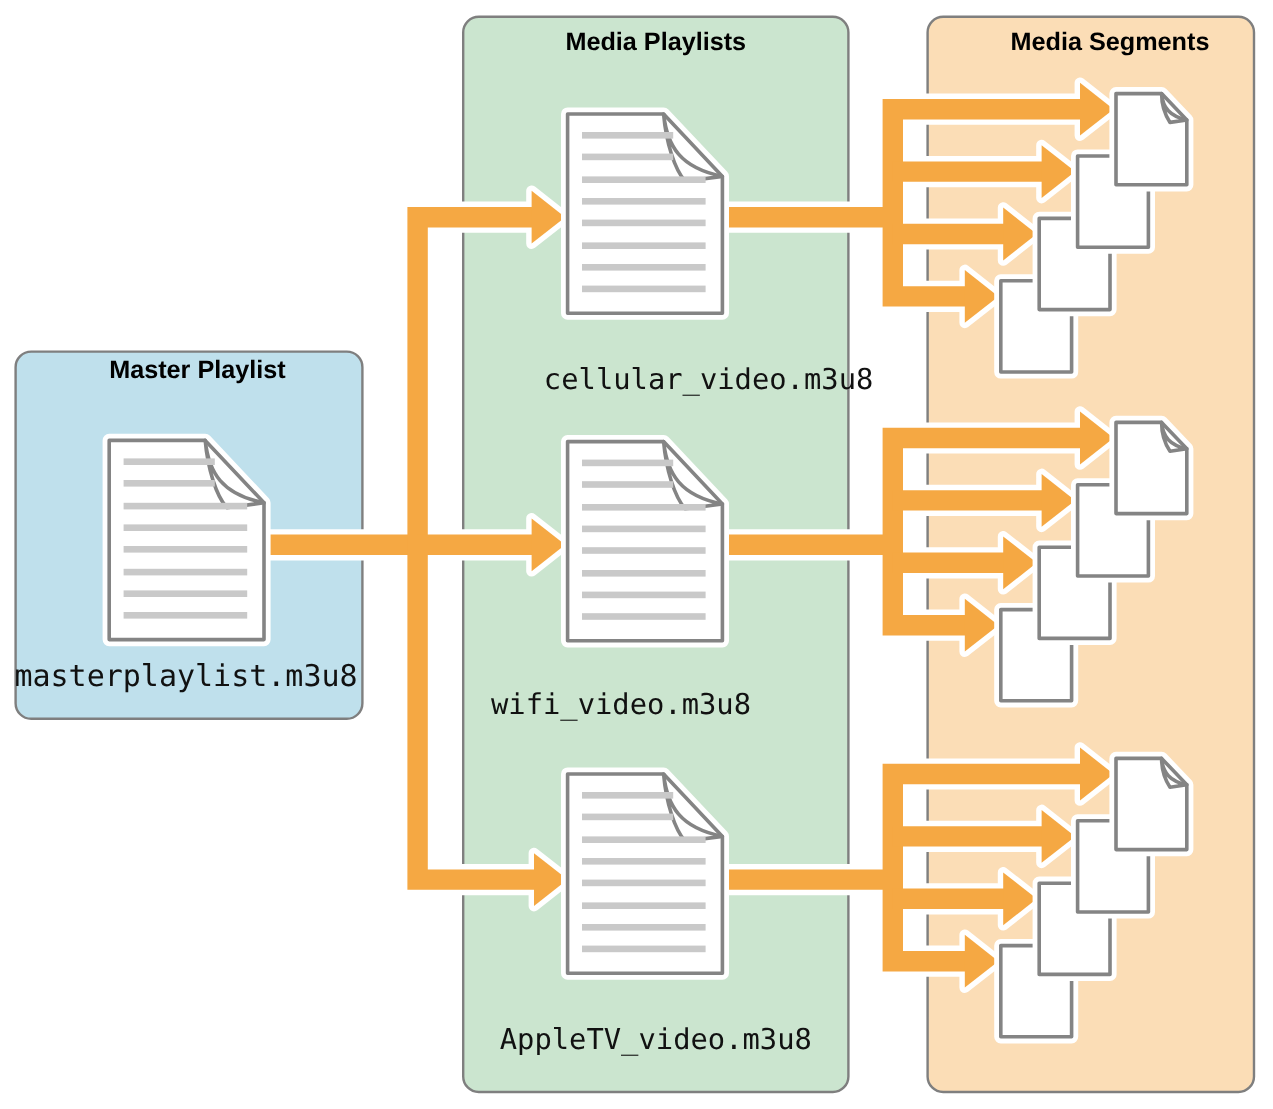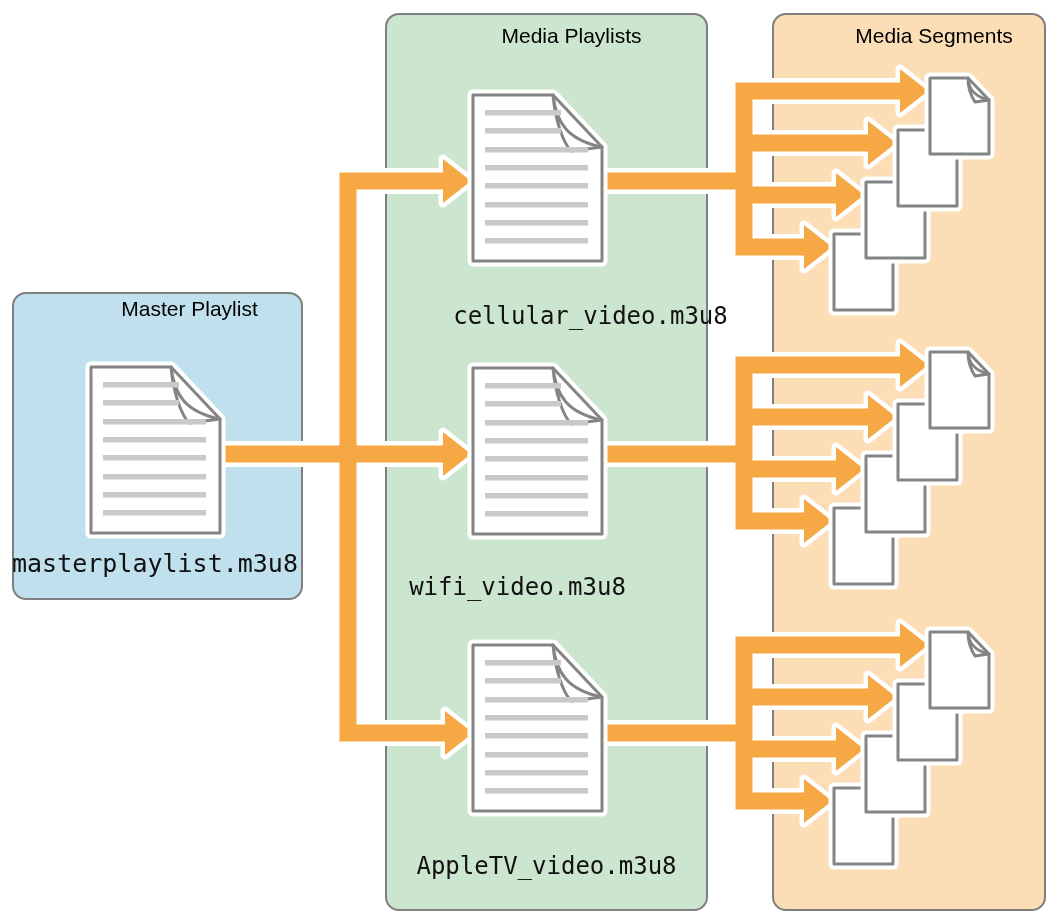--- a/index.html
+++ b/index.html
@@ -25,29 +25,28 @@
     border:2px solid var(--border-gray);
     border-radius:14px;
     box-sizing:border-box;
   }
   .panel-master{left:12px;top:292px;width:291px;height:308px;background:var(--panel-blue);}
   .panel-playlists{left:385px;top:13px;width:323px;height:898px;background:var(--panel-green);}
   .panel-segments{left:772px;top:13px;width:274px;height:898px;background:var(--panel-orange);}
   .hdr{
     position:absolute;
     text-align:center;
-    font-weight:normal;
+    font-weight:bold;
     font-size:21px;
     color:var(--text);
     letter-spacing:0px;
-    margin-left:25px;
   }
   .hdr-master{left:12px;top:297px;width:305px;}
   .hdr-playlists{left:385px;top:24px;width:323px;}
-  .hdr-segments{left:772px;top:24px;width:274px;}
+  .hdr-segments{left:772px;top:24px;width:274px;padding-left:16px;}
   .filelabel{
     position:absolute;
     text-align:center;
     font-family:"DejaVu Sans Mono",monospace;
     font-size:24px;
     color:#111111;
     white-space:nowrap;
   }
   .lbl-master{left:12px;top:549px;width:235px;font-size:25px;}
   .lbl-cellular{left:385px;top:302px;width:323px;padding-left:44px;}

